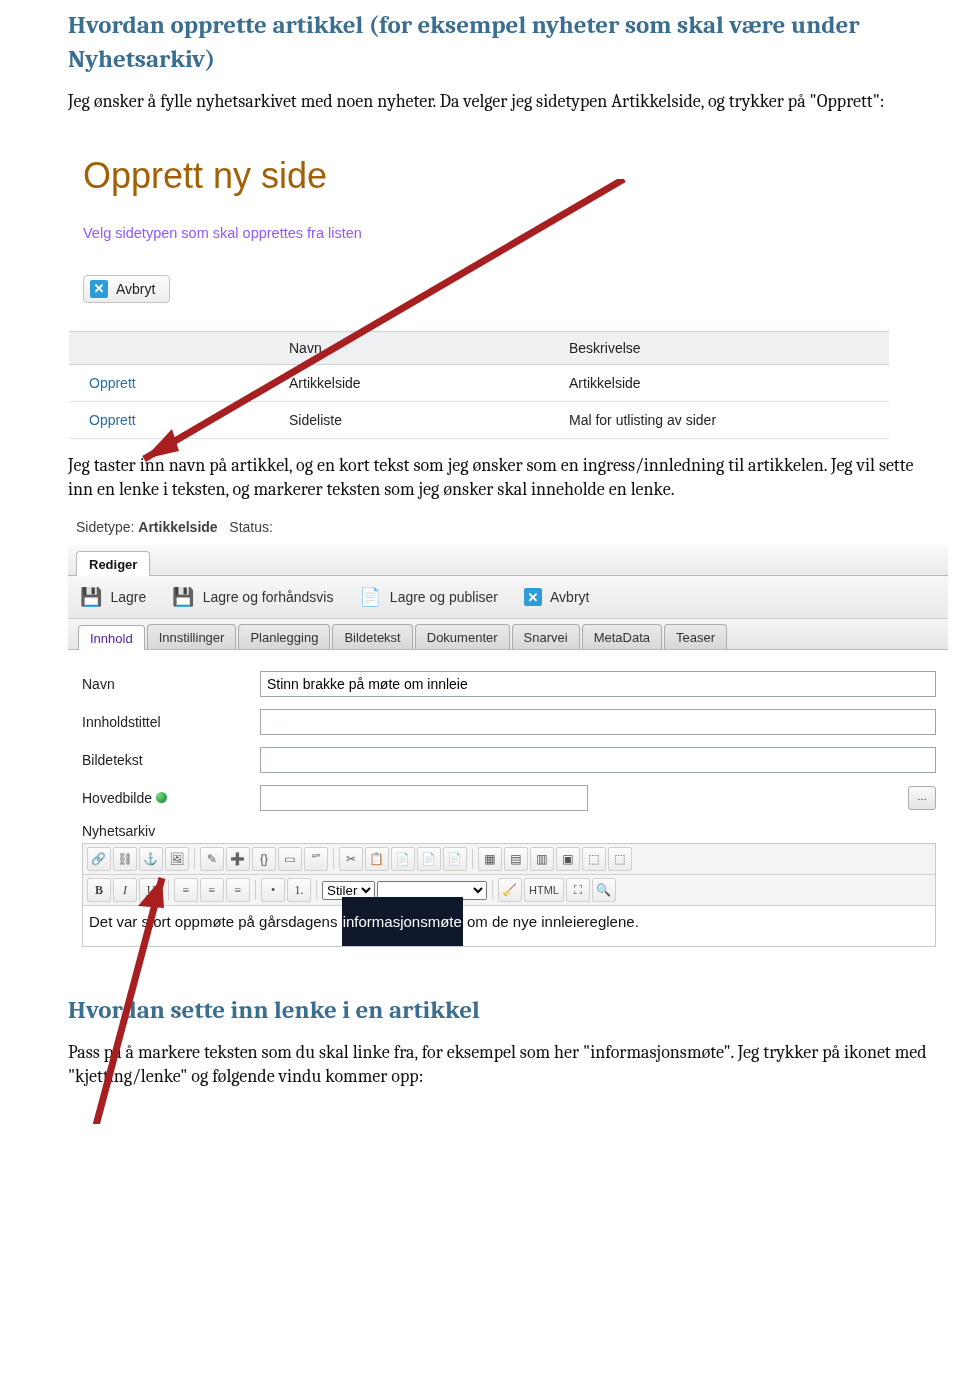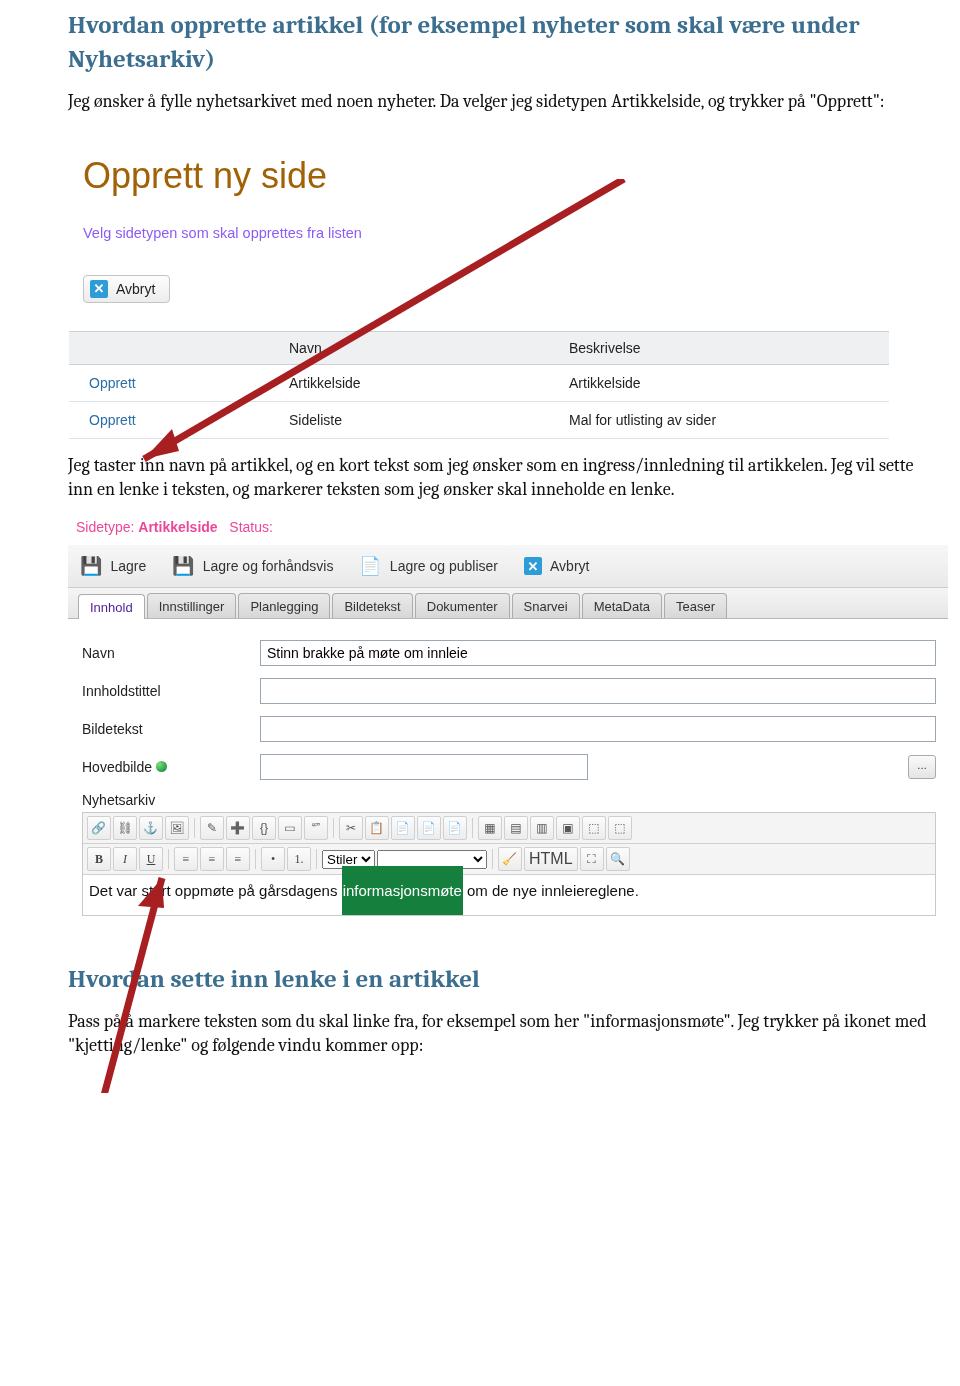--- a/index.html
+++ b/index.html
@@ -120,21 +120,21 @@
     padding: 2px 0 0 8px;
   }
   .s2-opp {
     font-size: 22px;
     color: #333;
     font-family: "Trebuchet MS", sans-serif;
     margin-bottom: 6px;
   }
   .s2-sub {
     font-size: 14px;
-    color: #ec4899;
+    color: #404040;
     margin-bottom: 10px;
   }
   .s2-sub b { font-weight: bold; }
 
   .tabstrip {
     display: flex;
     align-items: flex-end;
     height: 30px;
     border-bottom: 1px solid #b7b7b7;
     padding-left: 8px;
@@ -282,21 +282,21 @@
   .etoolbar2 .sep { width:1px;height:20px;background:#cfcfcf;margin:0 3px;}
   .editor-body {
     background: #fff;
     padding: 7px 6px;
     font-size: 15px;
     font-family: Tahoma, sans-serif;
     color: #111;
     min-height: 26px;
   }
   .hl {
-    background: #15803d;
+    background: #0f172a;
     color: #fff;
     padding: 16px 1px;
   }
 
   
   .arrow2 {
     position: absolute;
     left: -44px;
     top: 348px;
     width: 170px;
@@ -351,20 +351,23 @@
 
   <div class="screenshot2">
     <div class="s2-head">
       <div class="s2-sub">
         <span>Sidetype:</span>
         <b>Artikkelside</b>
         &nbsp;&nbsp;<span>Status:</span>
       </div>
     </div>
 
+    <div class="tabstrip">
+      <div class="tab active">Rediger</div>
+    </div>
 
     <div class="toolbar-row">
       <div class="tbtn">
         <span class="icon-save">💾</span>
         <span>Lagre</span>
       </div>
       <div class="tbtn">
         <span class="icon-save">💾</span>
         <span>Lagre og forhåndsvis</span>
       </div>
@@ -458,21 +461,21 @@
           <div class="ebtn">1.</div>
           <div class="sep"></div>
           <select>
             <option>Stiler</option>
           </select>
           <select style="min-width:110px;">
             <option></option>
           </select>
           <div class="sep"></div>
           <div class="ebtn">🧹</div>
-          <div class="ebtn" style="width:auto;padding:0 4px;font-family:Tahoma,sans-serif;font-size:16px;">HTML</div>
+          <div class="ebtn" style="width:auto;padding:0 4px;font-family:Tahoma,sans-serif;font-size:11px;">HTML</div>
           <div class="ebtn">⛶</div>
           <div class="ebtn">🔍</div>
         </div>
         <div class="editor-body">
           <span>Det var stort oppmøte på gårsdagens </span><span class="hl">informasjonsmøte</span><span> om de nye innleiereglene.</span>
         </div>
       </div>
     </div>
 
     <svg class="arrow2" viewBox="0 0 170 410">

